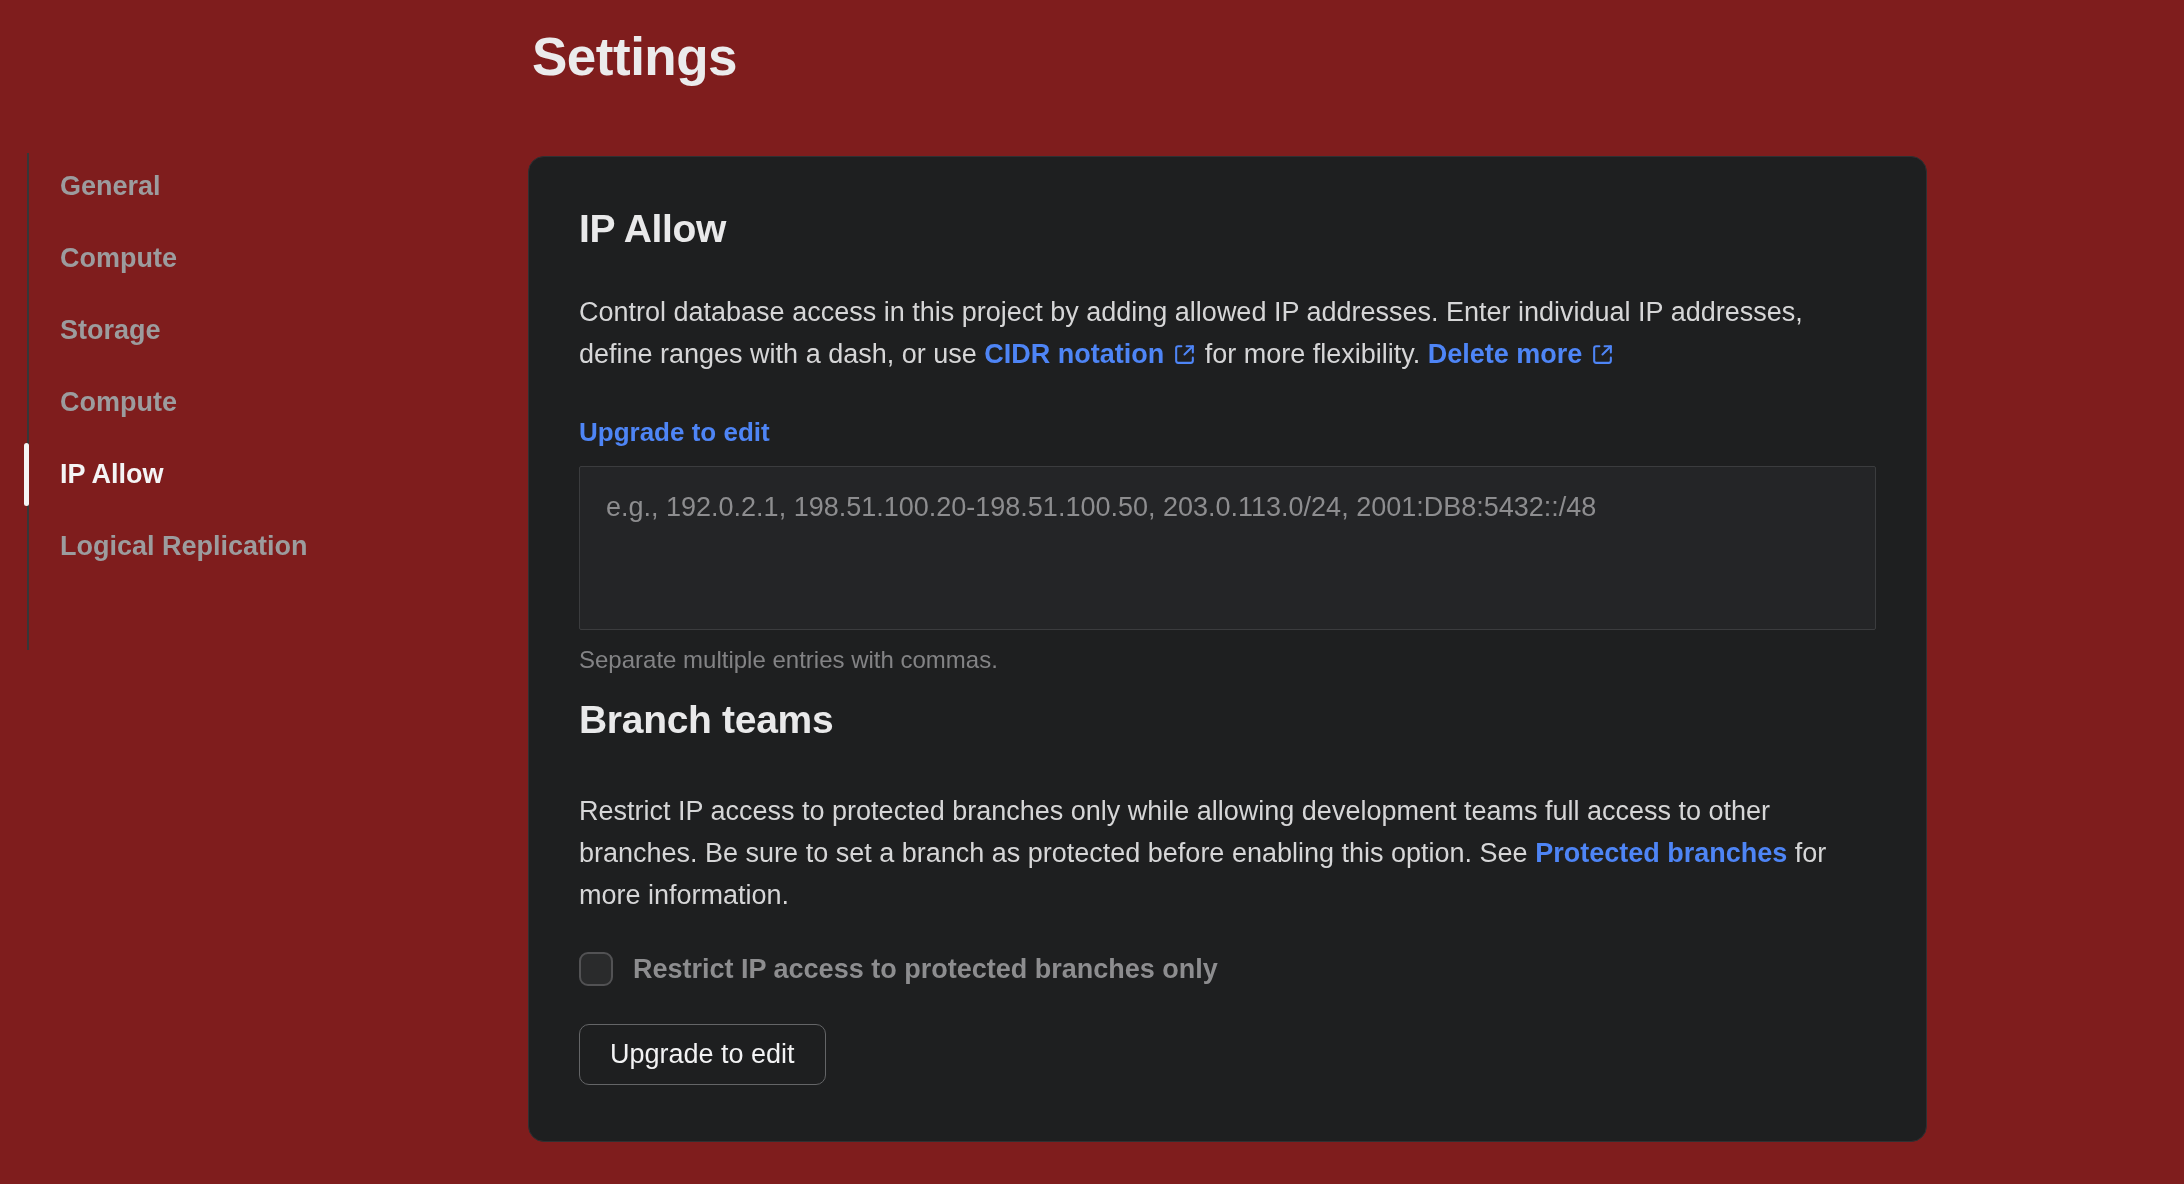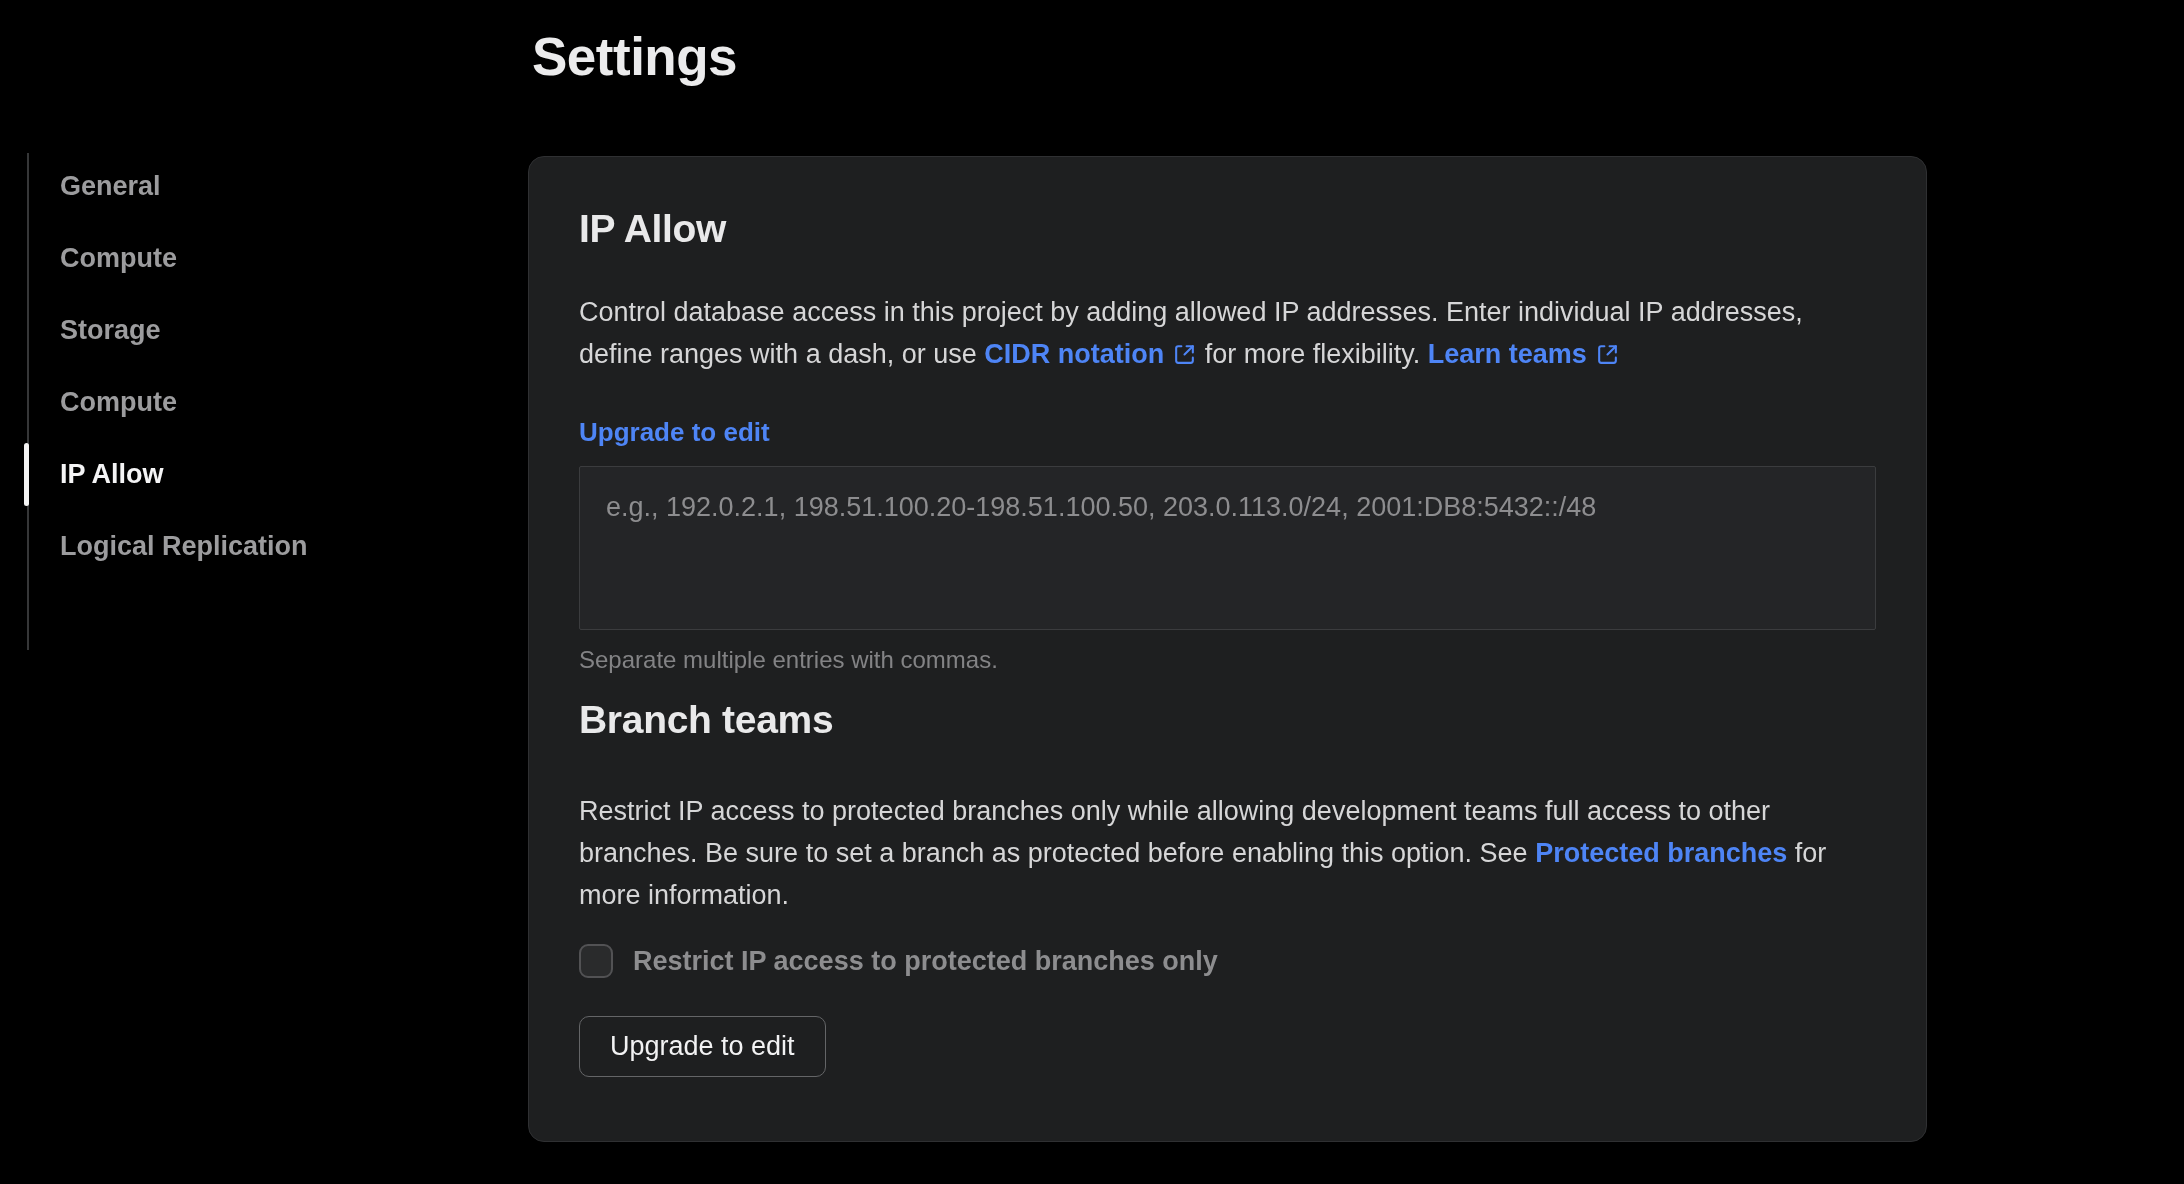--- a/index.html
+++ b/index.html
@@ -1,19 +1,19 @@
 <!DOCTYPE html>
 <html><head>
 <meta charset="utf-8">
 <style>
   * { margin:0; padding:0; box-sizing:border-box; }
   html,body { background:#191a1b; }
   .page {
     position:relative; width:2184px; height:1184px; overflow:hidden;
-    background:#000000; color:#d6d6d7;
+    background:#7f1d1d; color:#d6d6d7;
     font-family:"Liberation Sans","DejaVu Sans",sans-serif;
     -webkit-font-smoothing:antialiased;
   }
   .page-title {
     position:absolute; left:532px; top:26px;
     font-size:53px; font-weight:700; color:#ebebec; letter-spacing:-0.5px;
   }
   
   .sidebar { position:absolute; left:0; top:150px; width:440px; }
   .sidebar-rail {
@@ -53,21 +53,21 @@
     display:block; margin-top:18px; width:100%; height:164px;
     background:#242527; border:1px solid #3b3c3e; border-radius:2px;
     padding:22px 26px; font-size:27px; line-height:36px; color:#d6d6d7;
     font-family:"Liberation Sans","DejaVu Sans",sans-serif;
     resize:none; outline:none;
   }
   .ip-textarea::placeholder { color:#8d8d8f; opacity:1; }
   .helper-text { margin-top:16px; font-size:24px; color:#838385; }
   .branch-heading { margin-top:24px; }
   .check-row {
-    margin-top:28px; display:flex; align-items:center; cursor:pointer; width:fit-content;
+    margin-top:36px; display:flex; align-items:center; cursor:pointer; width:fit-content;
   }
   .checkbox {
     width:34px; height:34px; border:2px solid #525254; border-radius:9px;
     background:#2a2b2c; flex:none;
   }
   .check-label { margin-left:20px; font-size:27px; font-weight:600; color:#8d8d8f; }
   .upgrade-button {
     margin-top:38px; height:61px; padding:0 30px;
     background:transparent; border:1px solid #646567; border-radius:10px;
     color:#f2f2f3; font-size:27px; font-weight:500;
@@ -109,21 +109,21 @@
 
   <section class="card">
 
     <h2 class="section-heading">IP Allow</h2>
 
     <p class="desc">
       <span>Control database access in this project by adding allowed IP addresses. Enter individual IP addresses, define ranges with a dash, or use </span><a class="inline-link"><span>CIDR notation</span><svg class="ext-icon" viewBox="0 0 24 24" fill="none" stroke="currentColor" stroke-width="2" stroke-linecap="round" stroke-linejoin="round">
             <path d="M9 4H6a2 2 0 0 0-2 2v12a2 2 0 0 0 2 2h12a2 2 0 0 0 2-2v-3"></path>
             <path d="M14 4h6v6"></path>
             <path d="M20 4l-8 8"></path>
-          </svg></a><span> for more flexibility. </span><a class="inline-link"><span>Learn teams</span><svg class="ext-icon" viewBox="0 0 24 24" fill="none" stroke="currentColor" stroke-width="2" stroke-linecap="round" stroke-linejoin="round">
+          </svg></a><span> for more flexibility. </span><a class="inline-link"><span>Delete more</span><svg class="ext-icon" viewBox="0 0 24 24" fill="none" stroke="currentColor" stroke-width="2" stroke-linecap="round" stroke-linejoin="round">
             <path d="M9 4H6a2 2 0 0 0-2 2v12a2 2 0 0 0 2 2h12a2 2 0 0 0 2-2v-3"></path>
             <path d="M14 4h6v6"></path>
             <path d="M20 4l-8 8"></path>
           </svg></a>
     </p>
 
     <div class="field-row">
       <a class="inline-link upgrade-link">Upgrade to edit</a>
     </div>
 

